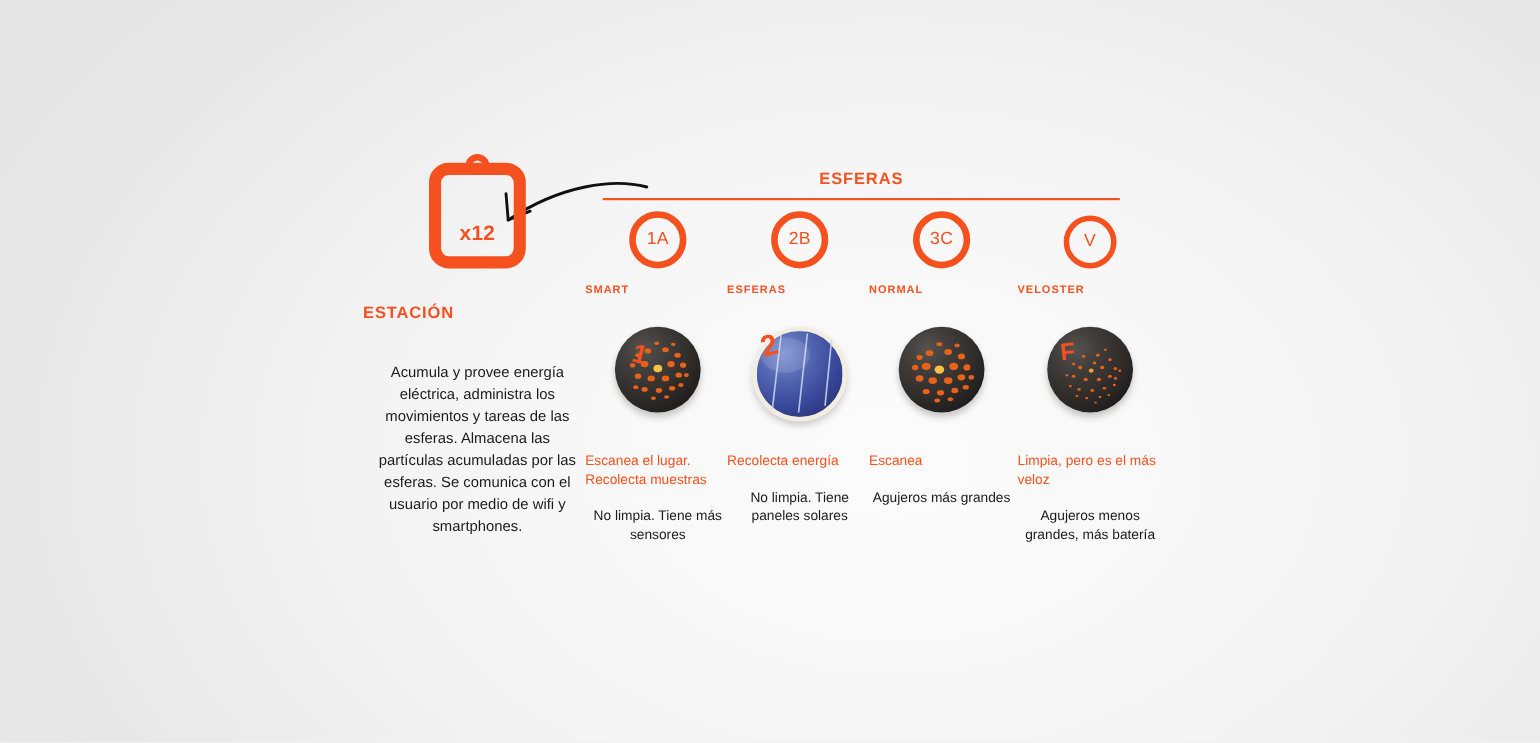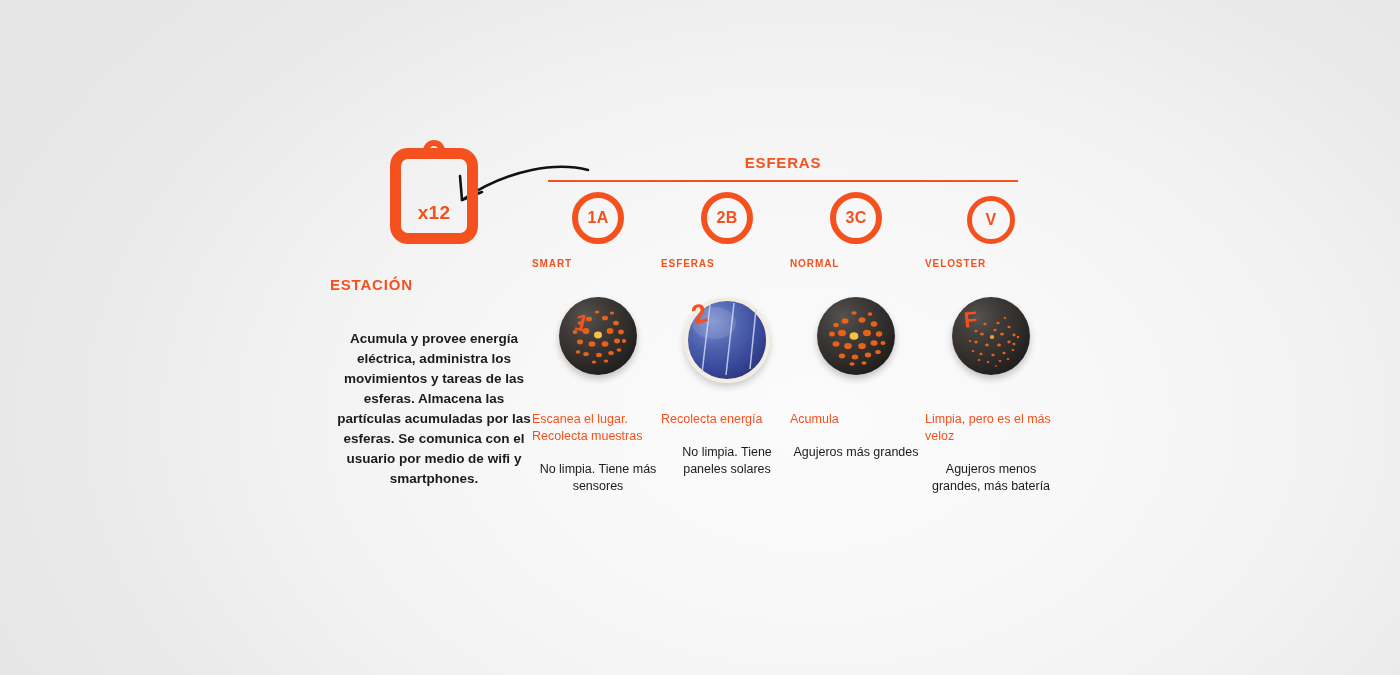--- a/index.html
+++ b/index.html
@@ -112,21 +112,21 @@
     color: #F4511E;
     font-size: 15px;
     font-weight: bold;
     letter-spacing: 0.8px;
   }
   .station-desc {
     margin-top: 36px;
     text-align: center;
     color: #1b1b1b;
     font-size: 13.5px;
-    font-weight: bold;
+    font-weight: normal;
     line-height: 20px;
     padding: 0 7px;
   }
 
   
   .sphere-col {
     position: absolute;
     top: 186px;
     width: 132px;
   }
@@ -147,21 +147,21 @@
     width: 52px;
     height: 52px;
     box-sizing: border-box;
     border: 6px solid #F4511E;
     border-radius: 50%;
     display: flex;
     align-items: center;
     justify-content: center;
     color: #F4511E;
     font-size: 16px;
-    font-weight: bold;
+    font-weight: normal;
     letter-spacing: 0.2px;
   }
   .col-3 .badge {
     top: 10px;
     width: 48px;
     height: 48px;
     border-width: 5px;
   }
   .sphere-name {
     color: #F4511E;
@@ -339,21 +339,21 @@
               <ellipse cx="19" cy="28" rx="2.8" ry="2.2"></ellipse>
             <ellipse cx="35" cy="67" rx="2.6" ry="1.8"></ellipse>
               <ellipse cx="47" cy="66" rx="2.5" ry="1.8"></ellipse>
             <ellipse cx="37" cy="16" rx="2.7" ry="1.8"></ellipse>
               <ellipse cx="53" cy="17" rx="2.4" ry="1.7"></ellipse>
             <ellipse cx="66" cy="46" rx="2.5" ry="2.1"></ellipse>
           </g>
         </svg>
       </div>
     </div>
-    <div class="cap-orange">Acumula</div>
+    <div class="cap-orange">Escanea</div>
     <div class="cap-black">Agujeros más grandes</div>
   </div>
 
   <div class="sphere-col col-3">
     <div class="badge-row">
       <div class="badge">V</div>
     </div>
     <div class="sphere-name">VELOSTER</div>
     <div class="sphere-img-row">
       <div class="ball ball-dark">

